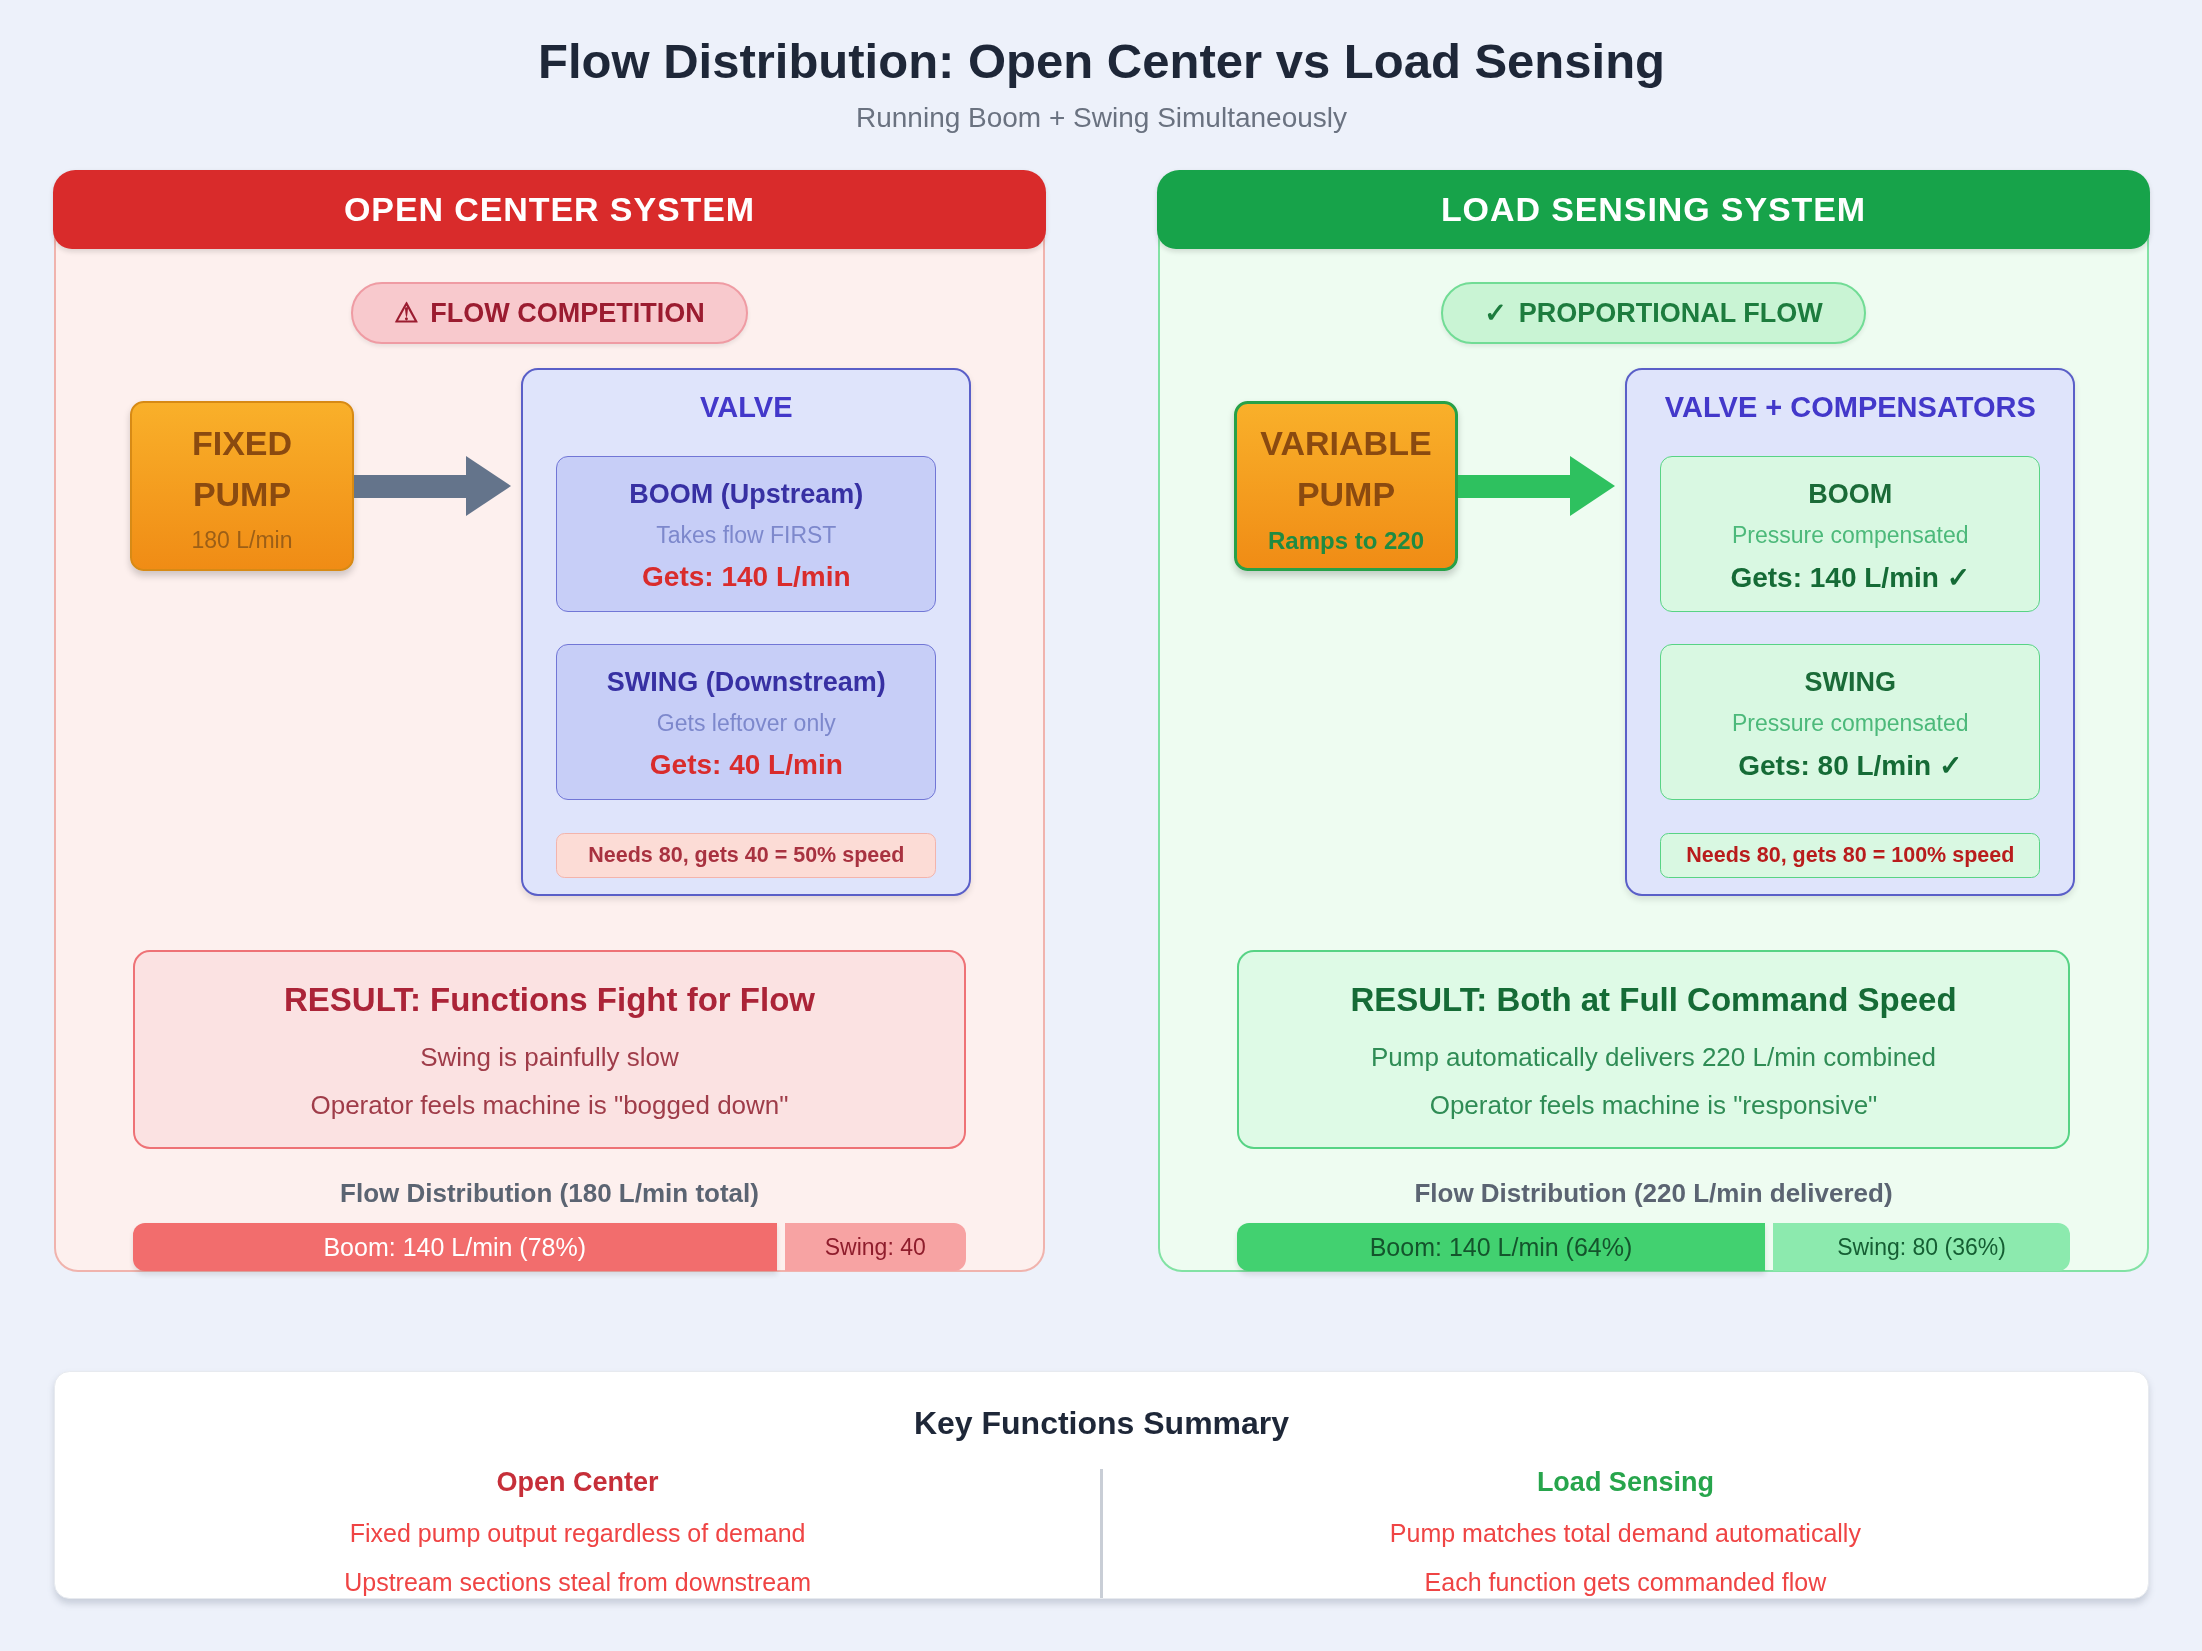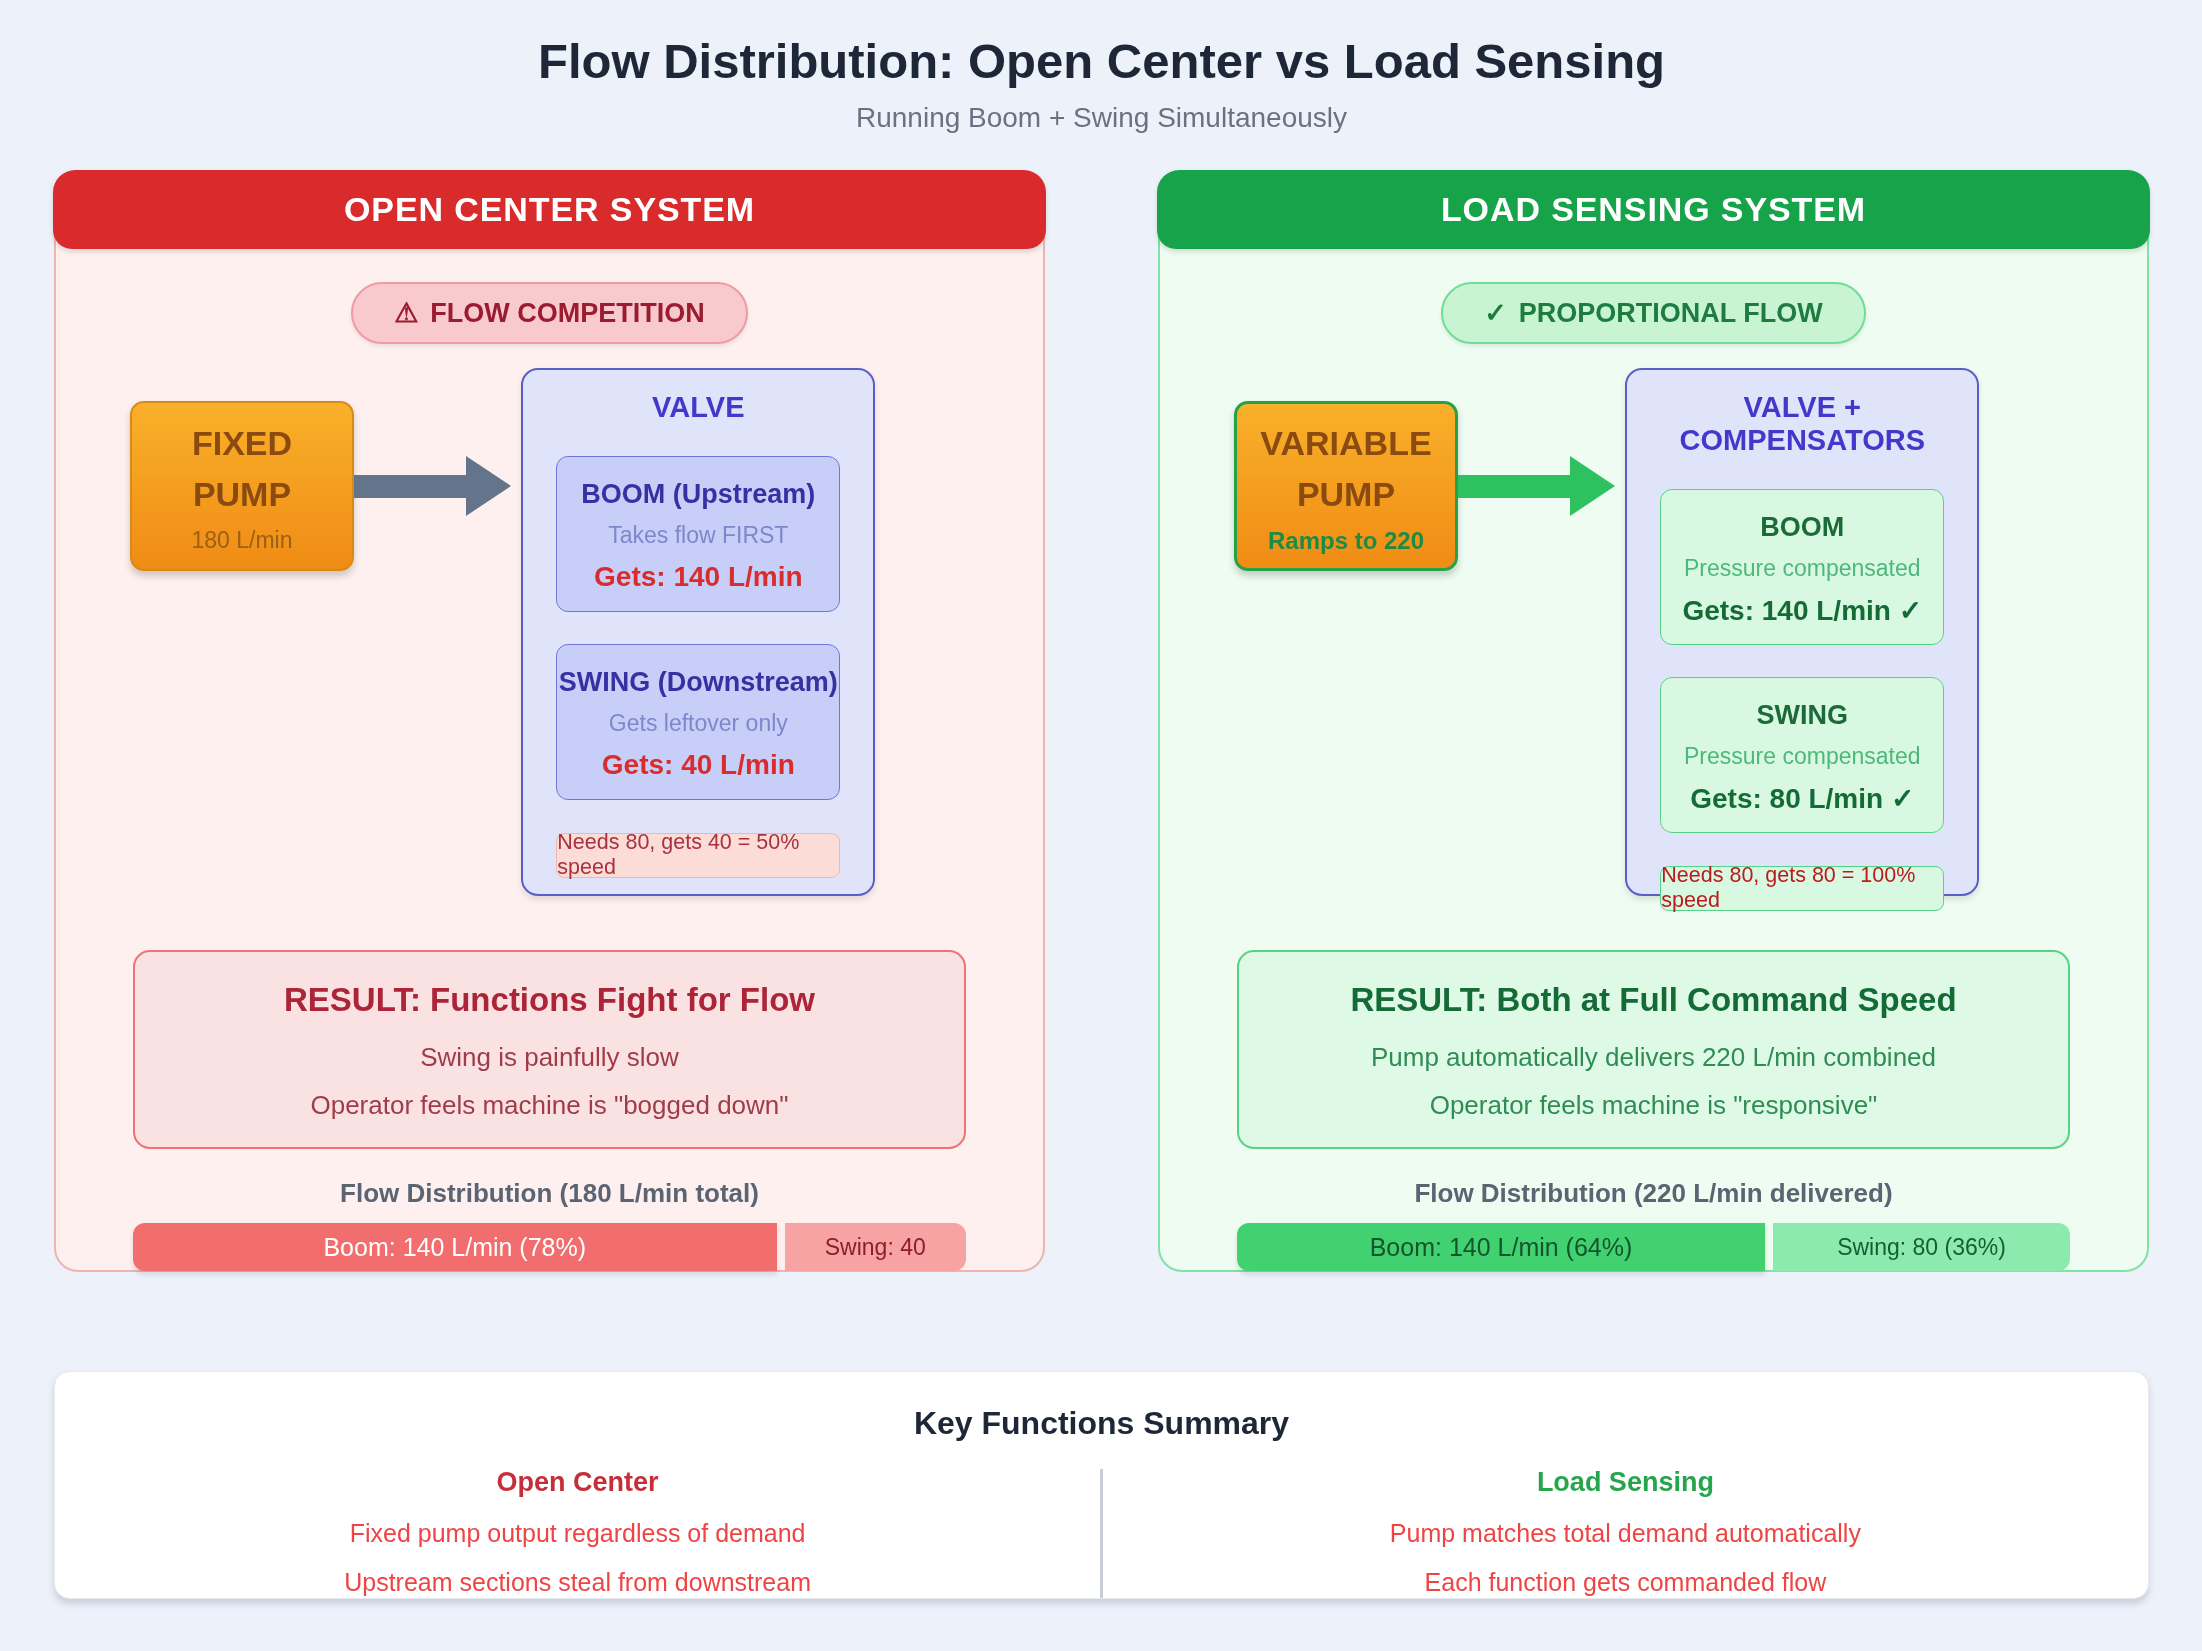--- a/index.html
+++ b/index.html
@@ -55,39 +55,39 @@
 
   .arrow { display:flex; align-items:center; }
   .arrow .shaft { width:112px; height:22.4px; }
   .arrow .head { width:0; height:0; border-top:30px solid transparent; border-bottom:30px solid transparent; }
   .oc .arrow .shaft { background:#64748b; }
   .oc .arrow .head { border-left:45px solid #64748b; }
   .ls .arrow .shaft { background:#2ec15f; }
   .ls .arrow .head { border-left:45px solid #2ec15f; }
 
   .valve {
-    margin-left:10.3px; width:354px; height:528px; border-radius:17px;
+    margin-left:10.3px; width:450px; height:528px; border-radius:17px;
     background:#dfe4fb; border:2.6px solid #5a5fc8; box-shadow:0 3.4px 6.9px rgba(0,0,0,0.10);
   }
   .valve-title { margin-top:20.6px; text-align:center; font-size:29px; font-weight:bold; color:#4338ca; }
   .func { margin:32px 33px 0; height:156px; border-radius:12px; text-align:center; padding-top:22.4px; }
   .oc .func { background:#c7cef7; border:1.7px solid #7176d6; }
   .ls .func { background:#d9f8e2; border:1.7px solid #58d385; }
   .func-name { font-size:27px; font-weight:bold; }
   .oc .func-name { color:#3730a3; }
   .ls .func-name { color:#1b6b38; }
   .func-desc { font-size:23px; margin-top:12px; }
   .oc .func-desc { color:#7d88cc; }
   .ls .func-desc { color:#4cb97a; }
   .func-value { font-size:28px; font-weight:bold; margin-top:12px; }
   .oc .func-value { color:#d92c2c; }
   .ls .func-value { color:#156b36; }
   .note {
     margin:33px 33px 0; height:45px; border-radius:8.6px;
-    display:flex; align-items:center; justify-content:center; font-size:21.5px;
+    display:flex; align-items:center; justify-content:center; font-size:21.5px;font-weight:bold;
   }
   .oc .note { background:#fcdcd6; border:1.7px solid #f3b4ac; color:#a83240; }
   .ls .note { background:#d9f8e2; border:1.7px solid #58d385; color:#b91c1c; }
 
   
   .result { margin:54px 77px 0; height:199px; border-radius:17px; text-align:center; padding-top:29px; }
   .oc .result { background:#fbe2e2; border:2.6px solid #ee7276; }
   .ls .result { background:#defae6; border:2.6px solid #57d385; }
   .result-title { font-size:33px; font-weight:bold; }
   .oc .result-title { color:#ab2438; }

